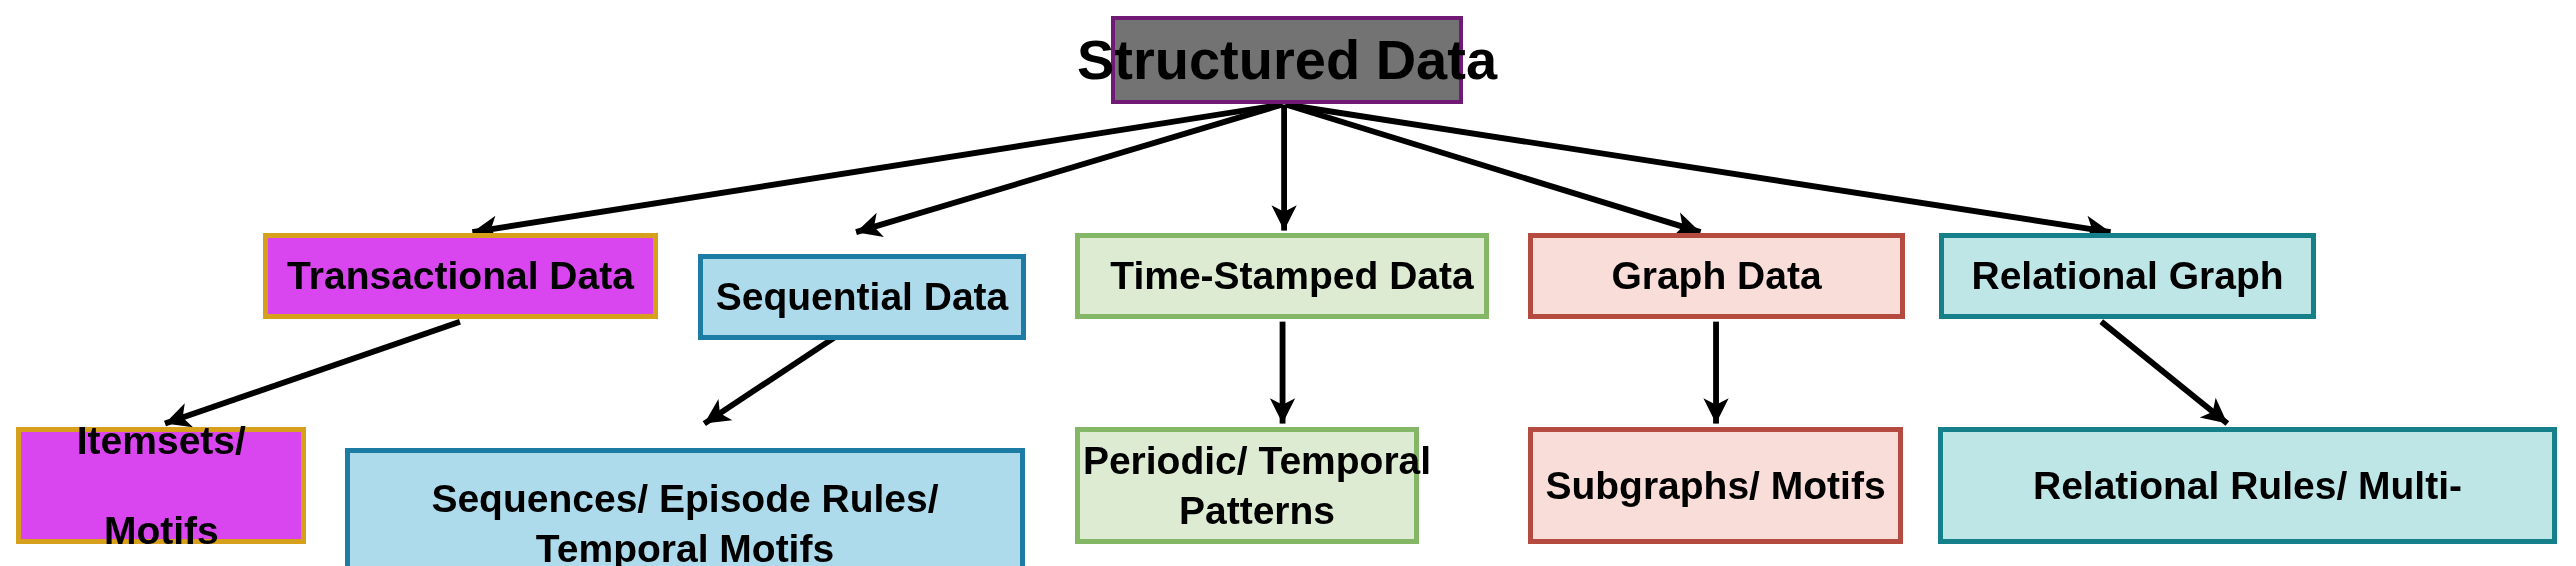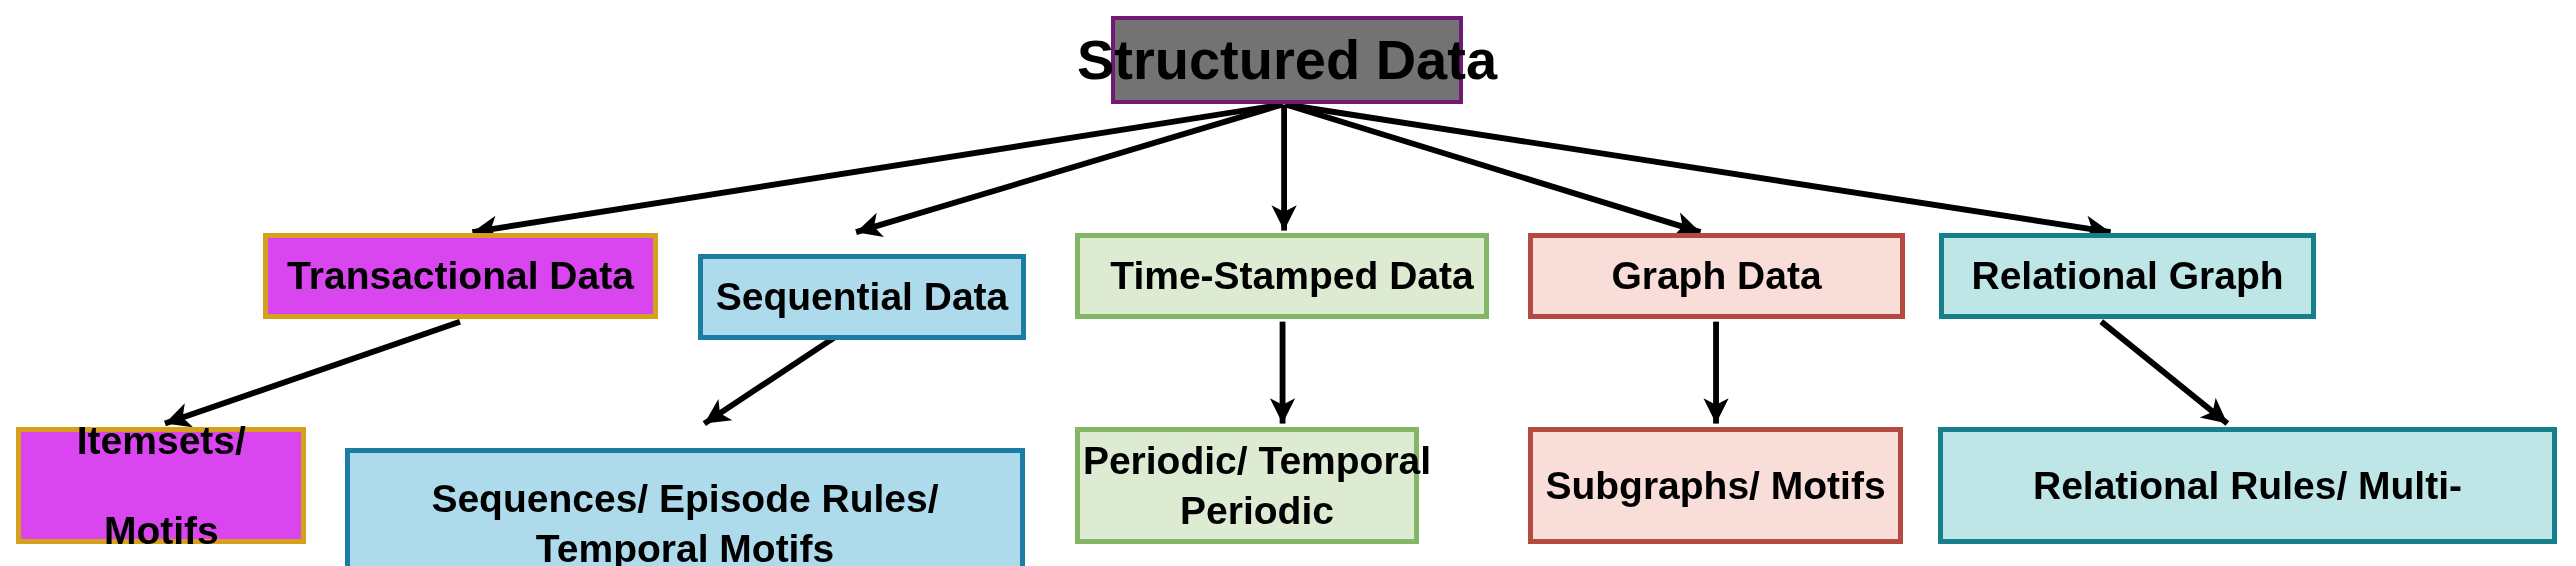--- a/index.html
+++ b/index.html
@@ -100,21 +100,21 @@
   <div id="nd-itemsets" class="node c-gold row-bot">
     <span class="ln">Itemsets/</span>
     <span class="ln">Motifs</span>
   </div>
   <div id="nd-sequences" class="node c-blue row-bot">
     <span class="ln">Sequences/ Episode Rules/</span>
     <span class="ln">Temporal Motifs</span>
   </div>
   <div id="nd-periodic" class="node c-green row-bot">
     <span class="ln">Periodic/ Temporal</span>
-    <span class="ln">Periodic</span>
+    <span class="ln">Patterns</span>
   </div>
   <div id="nd-subgraphs" class="node c-red row-bot">
     <span class="ln">Subgraphs/ Motifs</span>
   </div>
   <div id="nd-relrules" class="node c-teal row-bot">
     <span class="ln">Relational Rules/ Multi-</span>
   </div>
 
 </div>
 

